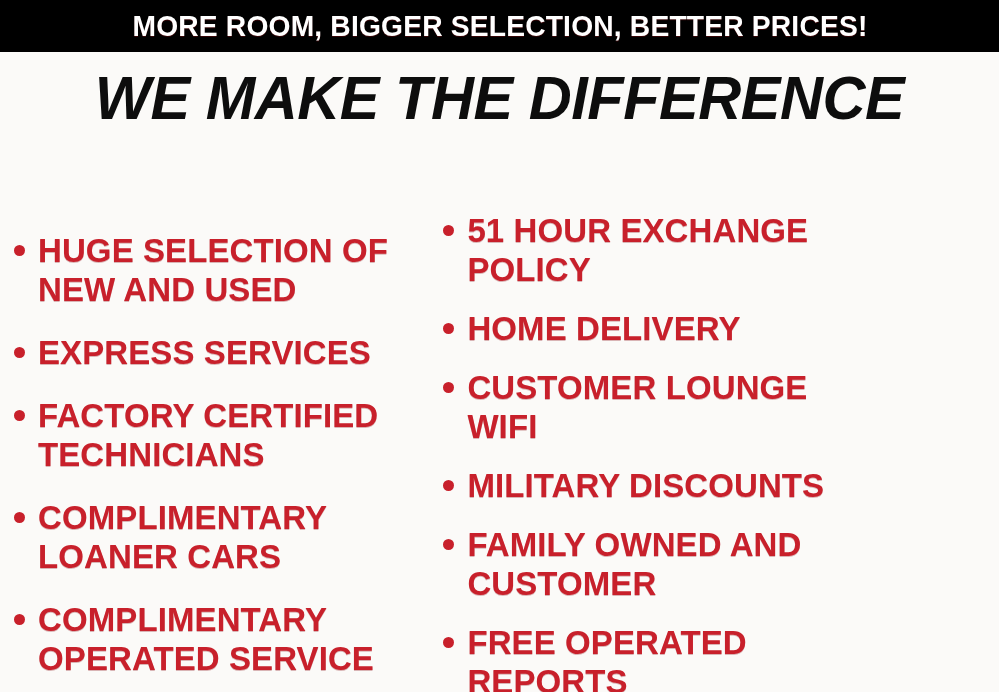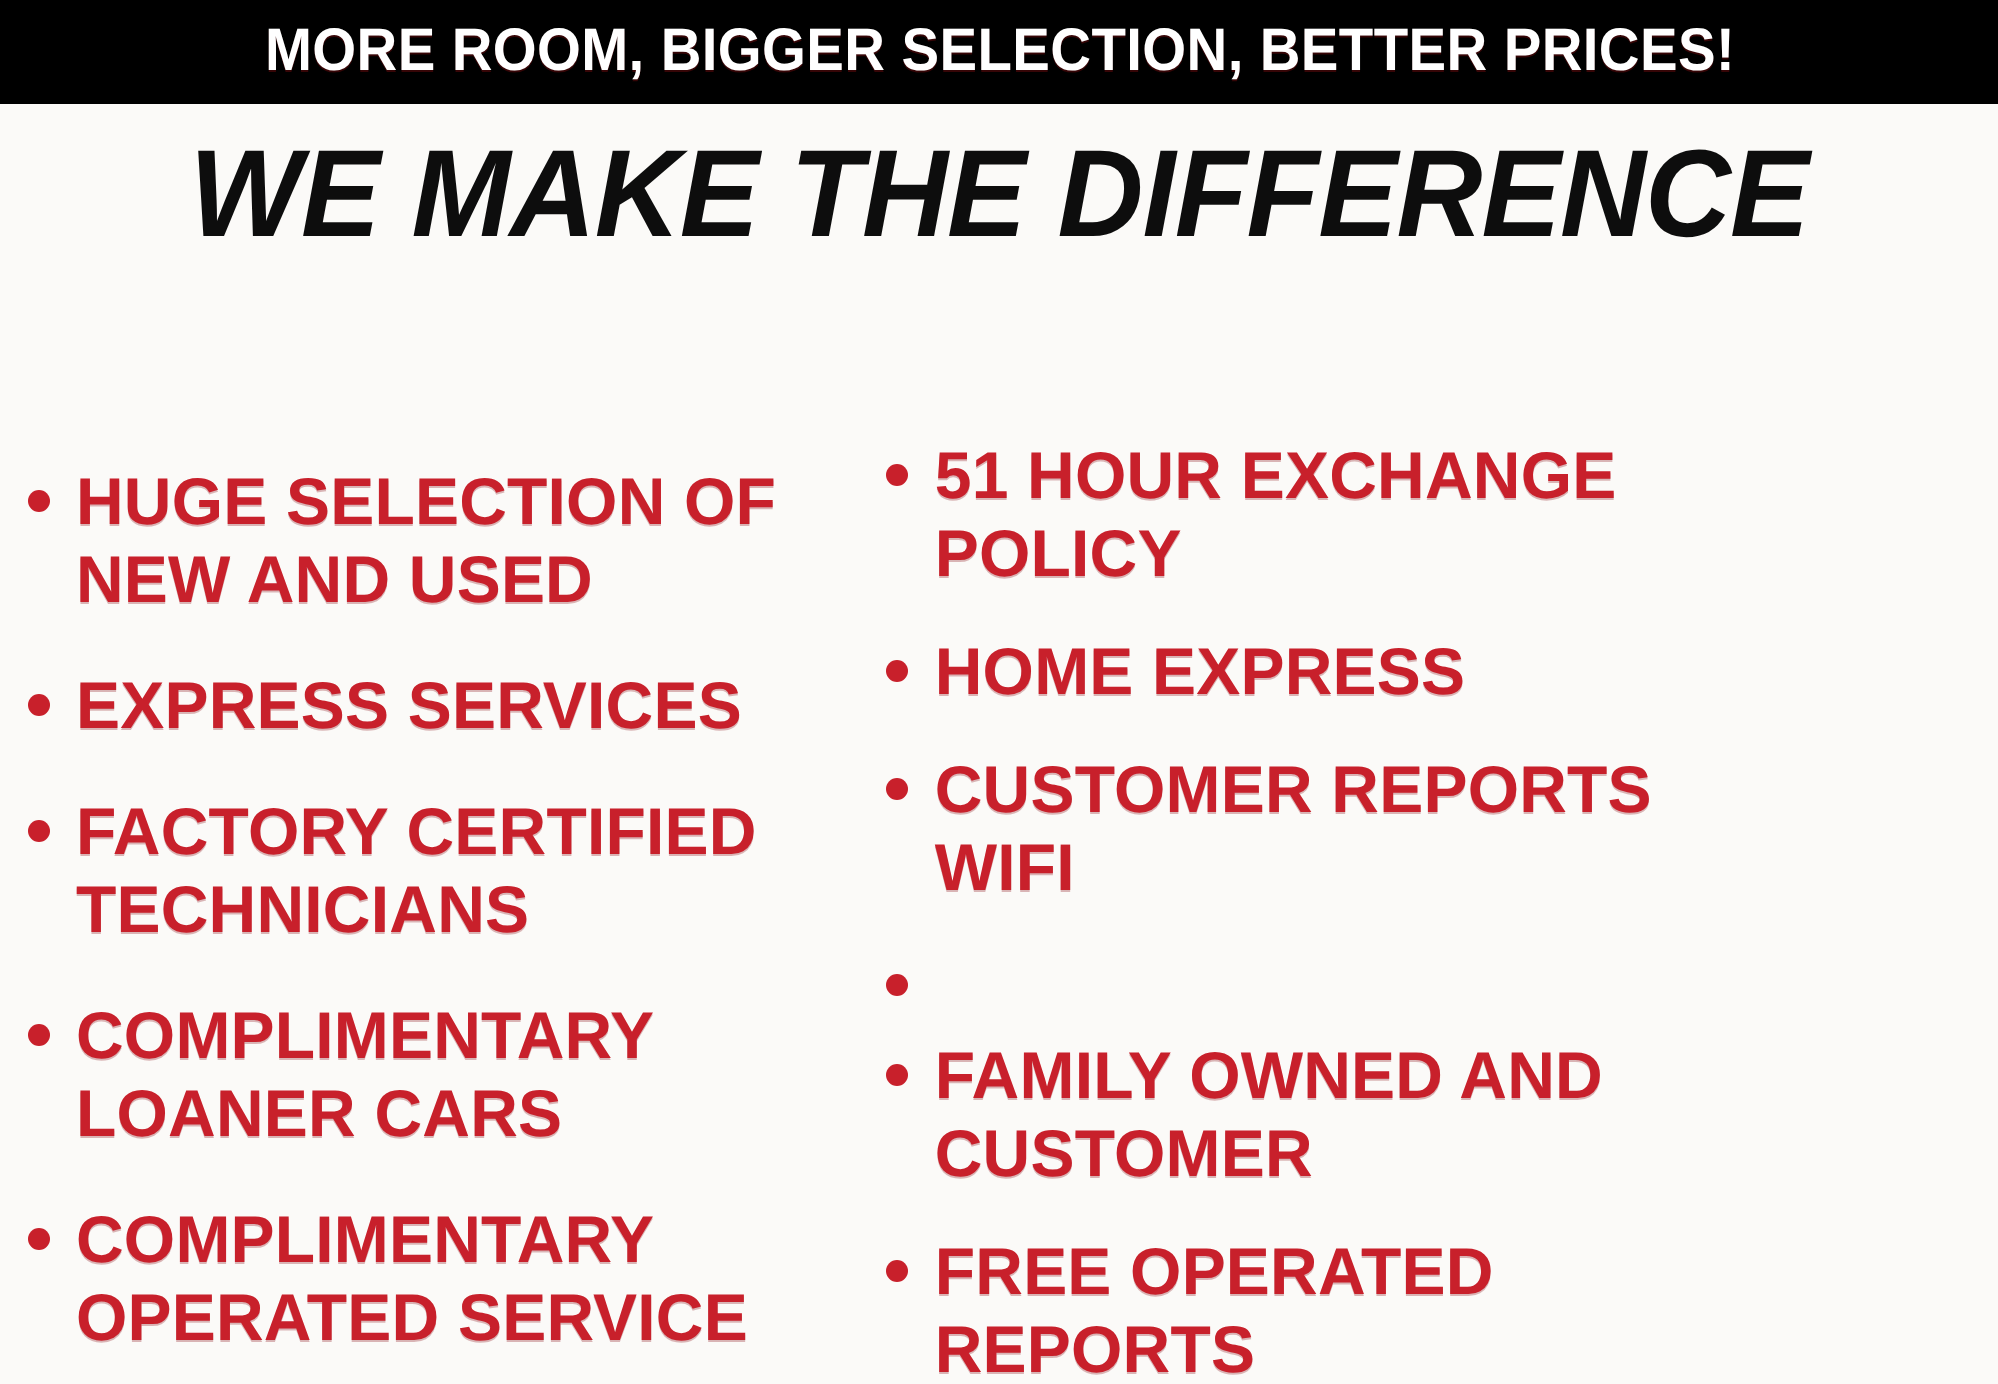--- a/index.html
+++ b/index.html
@@ -162,30 +162,31 @@
 
     <div class="bullet-column right">
 
       <div class="bullet-item">
         <span class="bullet-dot"></span>
         <span class="bullet-text">51 HOUR EXCHANGE POLICY</span>
       </div>
 
       <div class="bullet-item">
         <span class="bullet-dot"></span>
-        <span class="bullet-text">HOME EXPRESS</span>
-      </div>
-
-      <div class="bullet-item">
-        <span class="bullet-dot"></span>
-        <span class="bullet-text">CUSTOMER REPORTS WIFI</span>
-      </div>
-
-      <div class="bullet-item">
-        <span class="bullet-dot"></span>
+        <span class="bullet-text">HOME DELIVERY</span>
+      </div>
+
+      <div class="bullet-item">
+        <span class="bullet-dot"></span>
+        <span class="bullet-text">CUSTOMER LOUNGE WIFI</span>
+      </div>
+
+      <div class="bullet-item">
+        <span class="bullet-dot"></span>
+        <span class="bullet-text">MILITARY DISCOUNTS</span>
       </div>
 
       <div class="bullet-item">
         <span class="bullet-dot"></span>
         <span class="bullet-text">FAMILY OWNED AND CUSTOMER</span>
       </div>
 
       <div class="bullet-item">
         <span class="bullet-dot"></span>
         <span class="bullet-text">FREE OPERATED REPORTS</span>

